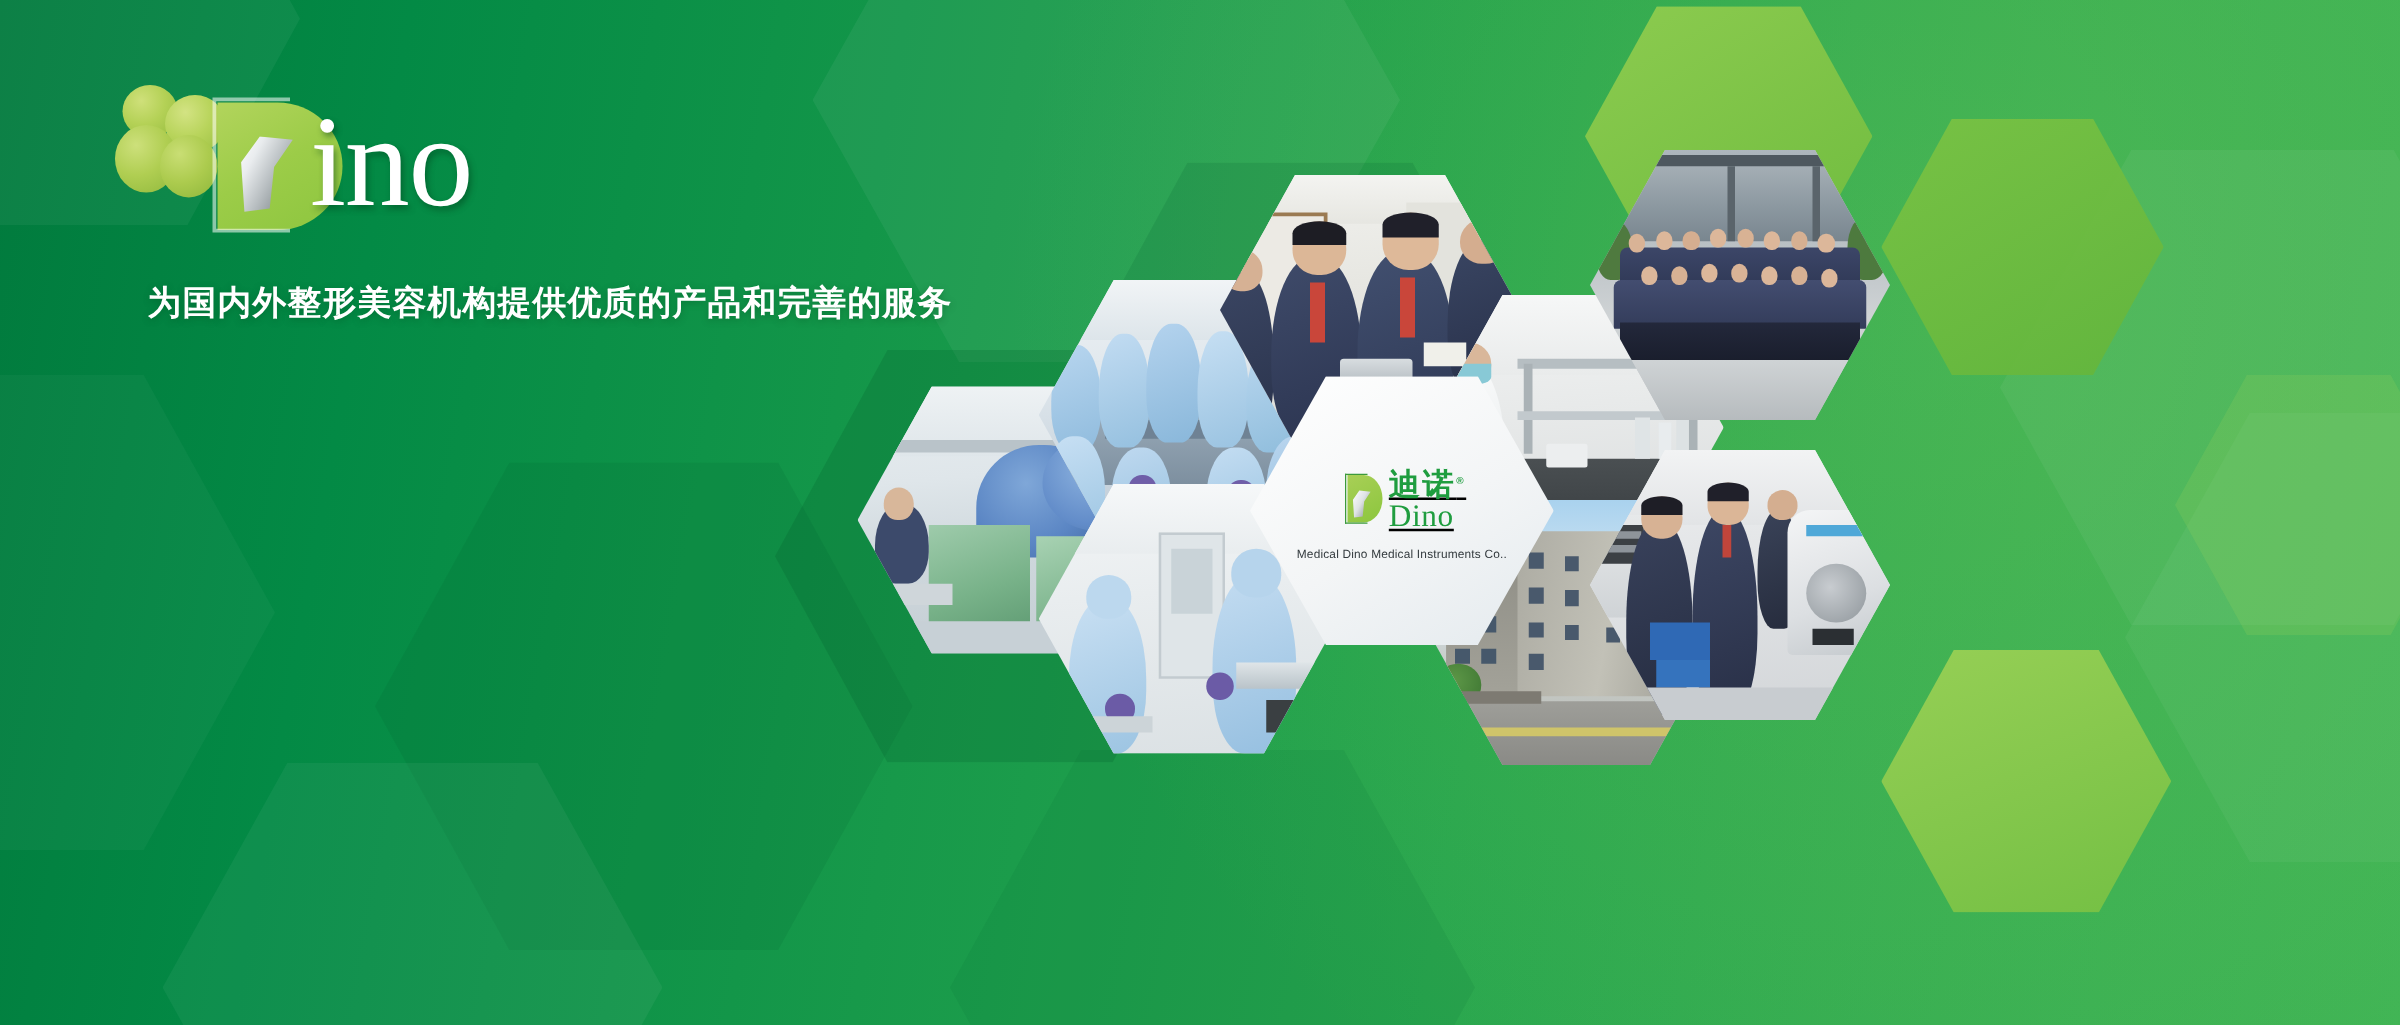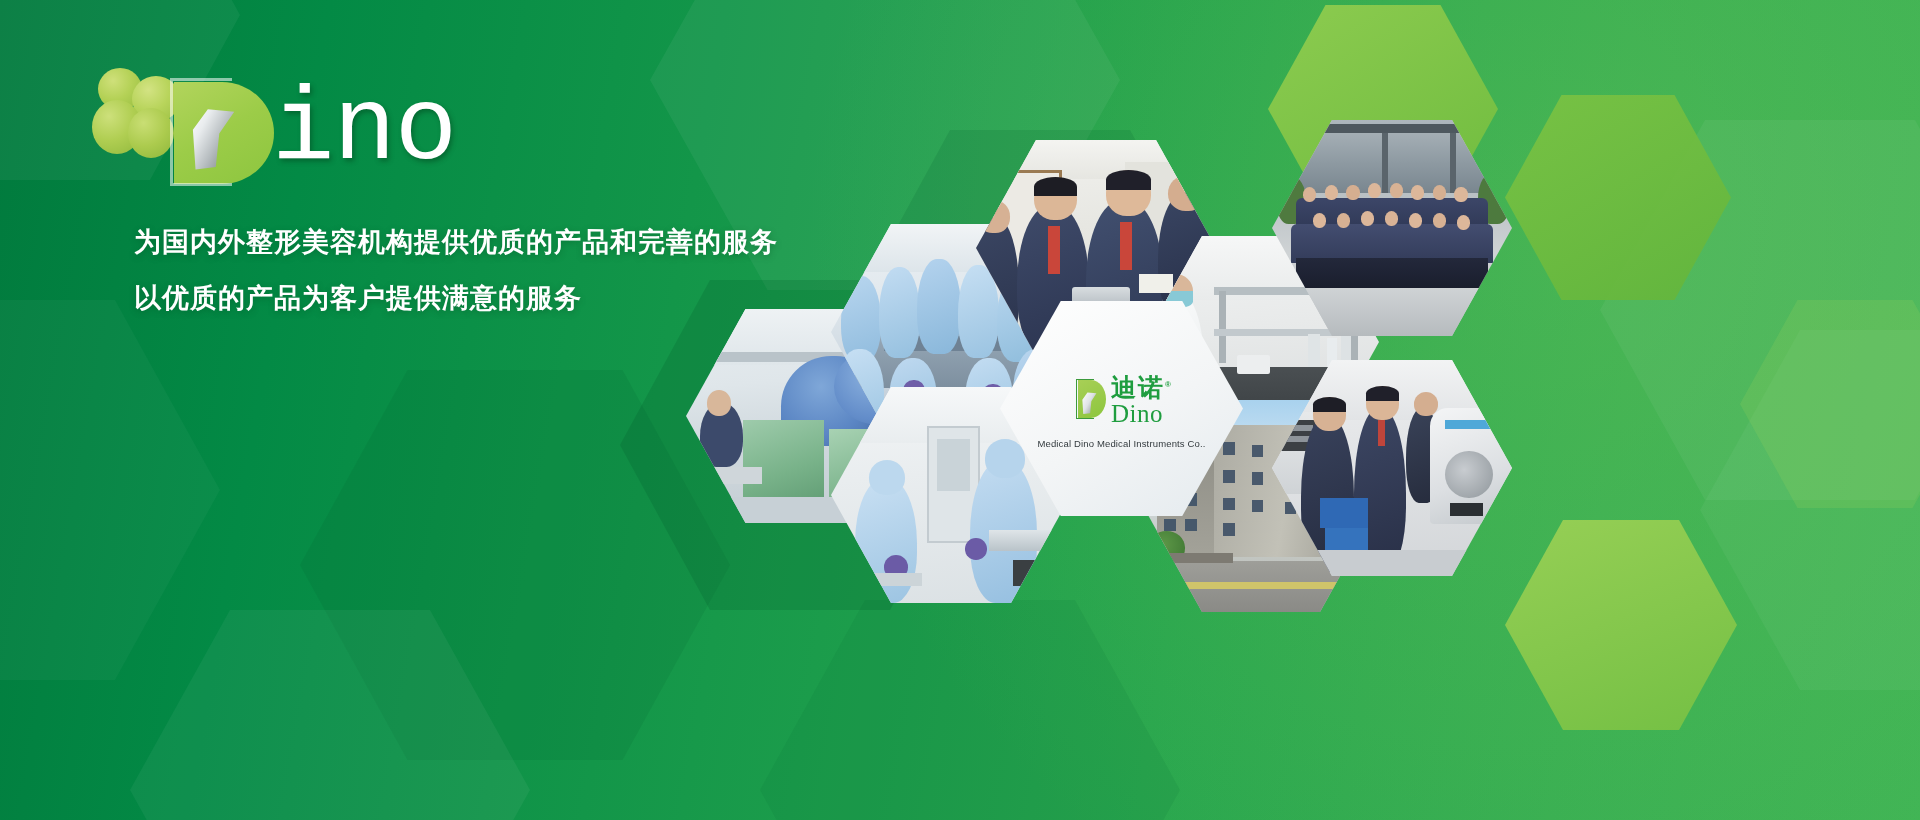--- a/index.html
+++ b/index.html
@@ -45,43 +45,43 @@
   #logo .dframe{
     position:absolute;left:82px;top:12px;width:62px;height:108px;
     border:3px solid rgba(255,255,255,.55);border-right:none;box-sizing:border-box;
   }
   #logo .curl{
     position:absolute;left:104px;top:42px;width:44px;height:64px;
     background:linear-gradient(118deg,#ffffff 0%,#e9ecee 26%,#b9bfc2 54%,#8e9699 78%,#d7dbdc 100%);
     clip-path:polygon(8% 96%,2% 34%,36% 2%,96% 6%,62% 40%,54% 92%);
   }
   #logo .word{
-    position:absolute;left:184px;top:12px;
-    font-family:Liberation Mono, monospace;
+    position:absolute;left:160px;top:12px;
+    font-family:Liberation Serif, serif;
     font-size:104px;line-height:104px;color:#ffffff;letter-spacing:-1px;
     text-shadow:2px 3px 5px rgba(0,60,25,.45);
     text-align:center;
   }
 
   
-  #slogan{position:absolute;left:134px;top:214px;}
+  #slogan{position:absolute;left:118px;top:214px;}
   .sline{
     color:#ffffff;font-size:27px;line-height:56px;font-weight:700;
     letter-spacing:1px;white-space:nowrap;
     text-shadow:0 2px 6px rgba(0,70,30,.35);
   }
 
   
   #hexLogo{
     position:absolute;left:1000px;top:301px;width:243px;height:215px;
     clip-path:polygon(25% 0%,75% 0%,100% 50%,75% 100%,25% 100%,0% 50%);
     background:linear-gradient(150deg,#ffffff 0%,#f3f5f6 55%,#e4eaee 100%);
     display:flex;flex-direction:column;align-items:center;justify-content:center;
   }
-  #hexLogo .brandrow{display:flex;align-items:center;gap:5px;margin-top:4px;}
+  #hexLogo .brandrow{display:flex;align-items:center;gap:5px;margin-top:4px;text-decoration:underline;}
   #hexLogo .bmark{position:relative;width:36px;height:40px;}
   #hexLogo .bmark .d{
     position:absolute;left:8px;top:1px;width:28px;height:38px;
     background:linear-gradient(150deg,#a8cf56 0%,#8cc63e 100%);
     border-radius:0 54% 54% 0 / 0 50% 50% 0;
   }
   #hexLogo .bmark .fr{
     position:absolute;left:6px;top:0;width:18px;height:40px;
     border:1.5px solid #3c9a3c;border-right:none;box-sizing:border-box;
   }
@@ -338,16 +338,15 @@
     <div class="leaf" style="left:4px;top:34px;width:50px;height:54px;background:radial-gradient(circle at 34% 30%,#cde07b 0%,#b0ce52 48%,#8fb83c 100%);"></div>
     <div class="leaf" style="left:40px;top:42px;width:46px;height:50px;background:radial-gradient(circle at 34% 30%,#c9de74 0%,#accb4e 50%,#8cb63a 100%);"></div>
     <div class="dshape"></div>
     <div class="dframe"></div>
     <div class="curl"></div>
     <div class="word">ino</div>
   </div>
 
   <div id="slogan">
     <div class="sline">为国内外整形美容机构提供优质的产品和完善的服务</div>
-    <div class="sline">以优质的产品为客户提供满意的服务</div>
   </div>
 
 </div>
 
 </body></html>

